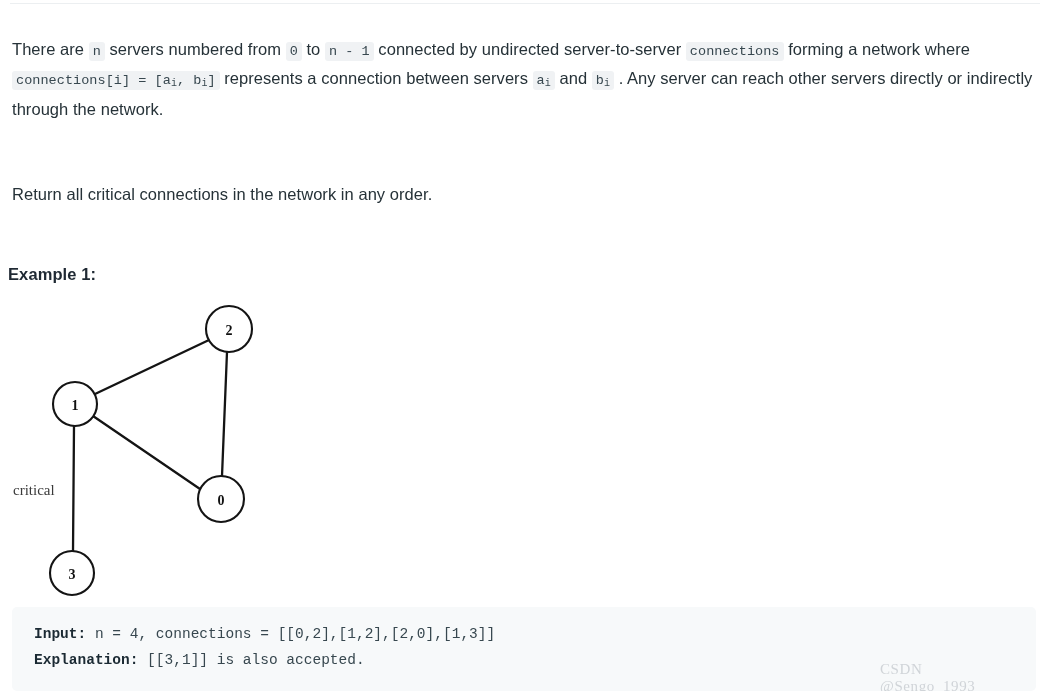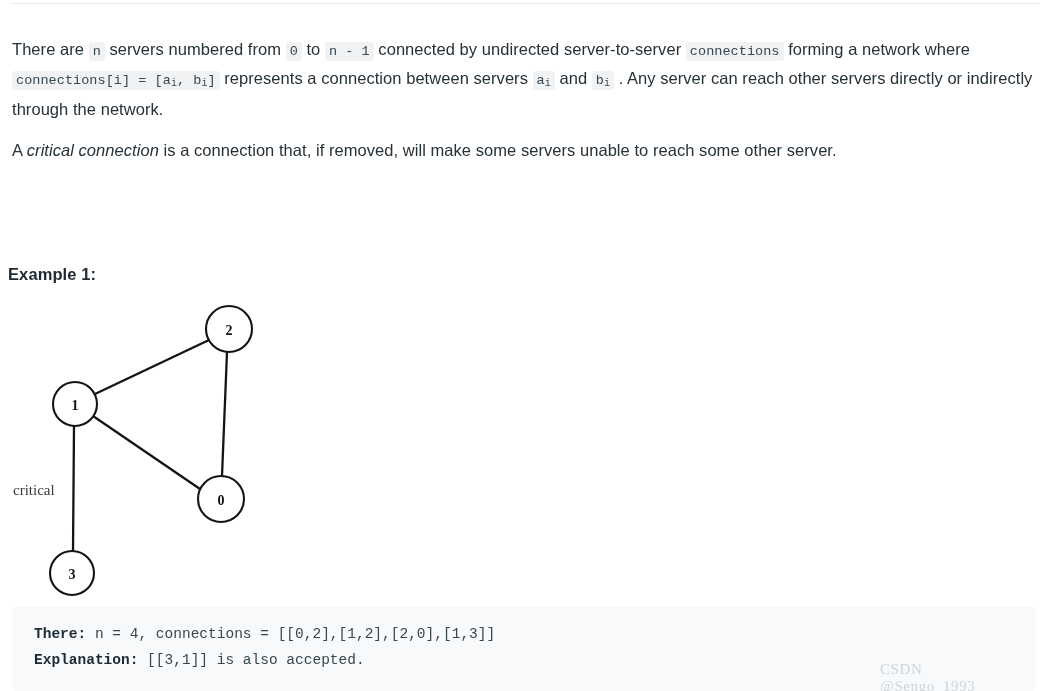--- a/index.html
+++ b/index.html
@@ -140,22 +140,22 @@
 </style>
 </head>
 <body>
 
 <div id="page">
 
   <div class="top-rule"></div>
 
   <p class="para" id="p-intro"><span>There are </span><span class="code-inline">n</span><span> servers numbered from </span><span class="code-inline">0</span><span> to </span><span class="code-inline">n - 1</span><span> connected by undirected server-to-server </span><span class="code-inline">connections</span><span> forming a network where </span><span class="code-inline"><span>connections[i] = [a</span><sub>i</sub><span>, b</span><sub>i</sub><span>]</span></span><span> represents a connection between servers </span><span class="code-inline"><span>a</span><sub>i</sub></span><span> and </span><span class="code-inline"><span>b</span><sub>i</sub></span><span> . Any server can reach other servers directly or indirectly through the network.</span></p>
 
-  <p class="para" id="p-critical"><span>A </span><em class="ital">critical connection</em><span> is a connection that, if removed, will make some servers unable to reach some other server.</span></p>
 
+  <p class="para" id="p-return">Return all critical connections in the network in any order.</p>
 
   <h3 id="example-heading">Example 1:</h3>
 
   <div id="graph-figure">
     <svg width="300" height="320" viewBox="0 0 300 320" xmlns="http://www.w3.org/2000/svg">
       <g>
         <line class="edge-line" x1="95" y1="111" x2="209" y2="57"></line>
         <line class="edge-line" x1="227" y1="69" x2="222" y2="193"></line>
         <line class="edge-line" x1="93" y1="133" x2="200" y2="206"></line>
         <line class="edge-line" x1="74" y1="143" x2="73" y2="268"></line>
@@ -176,19 +176,19 @@
         <g>
           <circle class="node-circle" cx="72" cy="290" r="22"></circle>
           <text class="node-label" x="72" y="291">3</text>
         </g>
       </g>
       <text class="edge-label" x="13" y="212">critical</text>
     </svg>
   </div>
 
   <div id="code-block">
-    <div class="code-line"><b>There:</b><span> n = 4, connections = [[0,2],[1,2],[2,0],[1,3]]</span></div>
+    <div class="code-line"><b>Input:</b><span> n = 4, connections = [[0,2],[1,2],[2,0],[1,3]]</span></div>
     <div class="code-line"><b>Explanation:</b><span> [[3,1]] is also accepted.</span></div>
   </div>
 
   <div id="watermark">CSDN @Sengo_1993</div>
 
 </div>
 
 </body></html>

